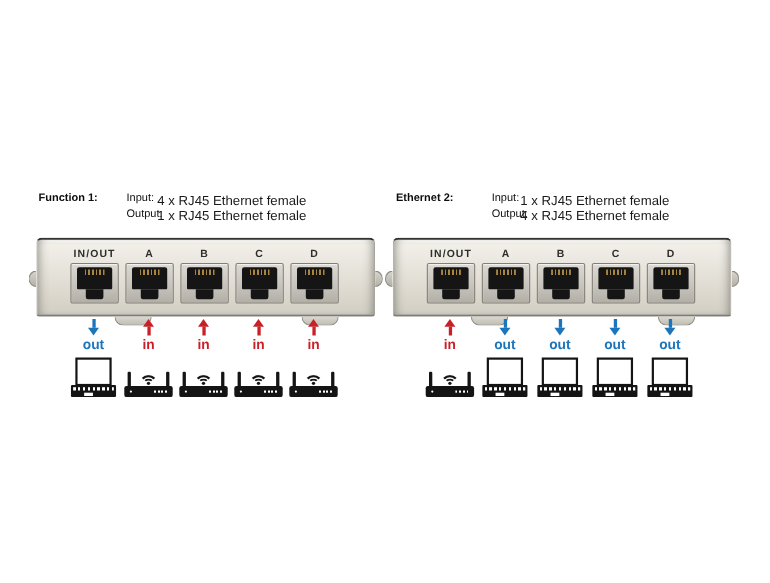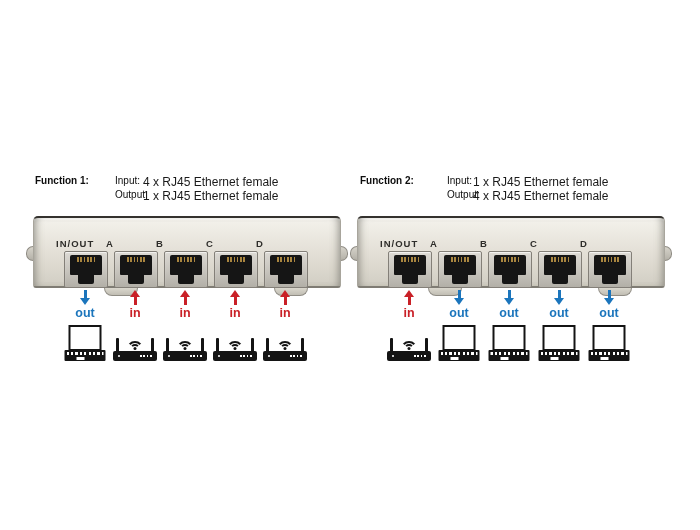--- a/index.html
+++ b/index.html
@@ -33,21 +33,21 @@
   .g2 .device{left:357px}
   .screw{position:absolute;top:28px;width:7px;height:15px;
     background:linear-gradient(#d6d3ca,#b4b1a8);border:1px solid #8f8c84}
   .screw.sl{left:-8px;border-radius:8px 0 0 8px;border-right:none}
   .screw.sr{right:-8px;border-radius:0 8px 8px 0;border-left:none}
   .foot{position:absolute;top:70px;width:34px;height:8px;
     background:linear-gradient(#dad7cd,#c1beb4);border:1px solid #8f8c84;border-top:none;
     border-radius:0 0 16px 16px}
   .foot.f1{left:70px}.foot.f2{left:240px}
   
-  .pw{position:absolute;top:20px;width:60px;text-align:left}
+  .pw{position:absolute;top:8px;width:60px;text-align:center}
   .pw.p0{left:22px}.pw.p1{left:72px}.pw.p2{left:122px}.pw.p3{left:172px}.pw.p4{left:222px}
   .portlabel{height:11px;font-size:9.5px;font-weight:bold;letter-spacing:1px;color:#2e2d2a;line-height:11px}
   .port{position:relative;width:44px;height:37px;margin:2px auto 0;
     background:linear-gradient(180deg,#dcd9d3,#c7c4bd 55%,#b2afa7);
     border:1px solid #837f78;border-radius:2px;
     box-shadow:inset 0 1px 1px rgba(255,255,255,.7)}
   .jack{position:absolute;top:3px;left:50%;transform:translateX(-50%);
     width:32px;height:20px;background:#151515;border-radius:2px 2px 1px 1px}
   .jack::before{content:"";position:absolute;top:2px;left:50%;transform:translateX(-50%);
     width:18px;height:5px;
@@ -219,21 +219,21 @@
             <span class="a2"></span>
             <span class="a1"></span>
             <span class="dot"></span>
           </span>
         <div class="rt-body"></div>
       </div>
     </div>
   </section>
 
   <section class="g2">
-    <h2 class="fn-title">Function 2:</h2>
+    <h2 class="fn-title">Ethernet 2:</h2>
     <div class="lbl r1">Input:</div>
     <div class="val r1">1 x RJ45 Ethernet female</div>
     <div class="lbl r2">Output:</div>
     <div class="val r2">4 x RJ45 Ethernet female</div>
 
     <div class="device">
       <span class="screw sl"></span>
       <span class="screw sr"></span>
       <span class="foot f1"></span>
       <span class="foot f2"></span>

